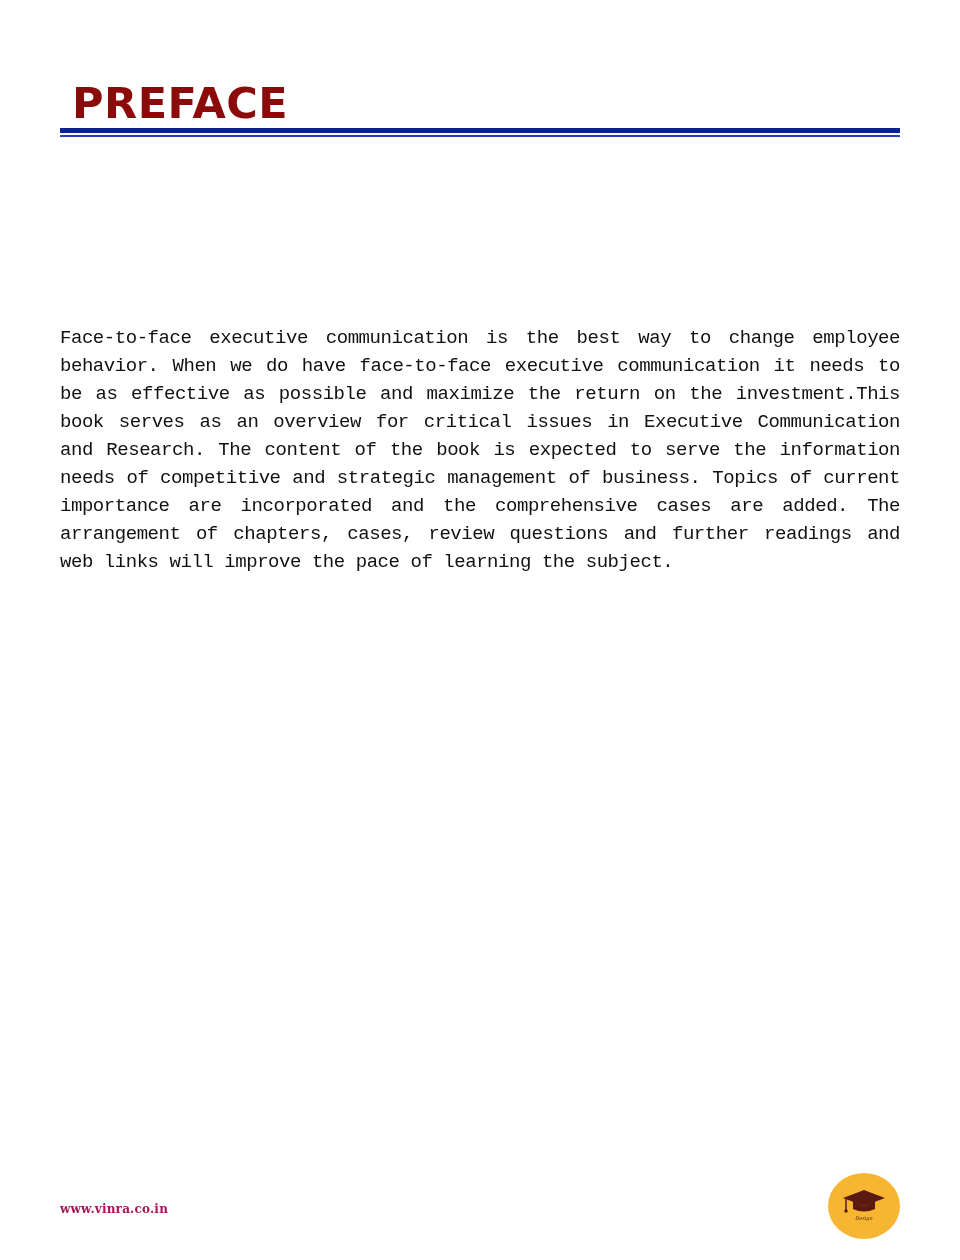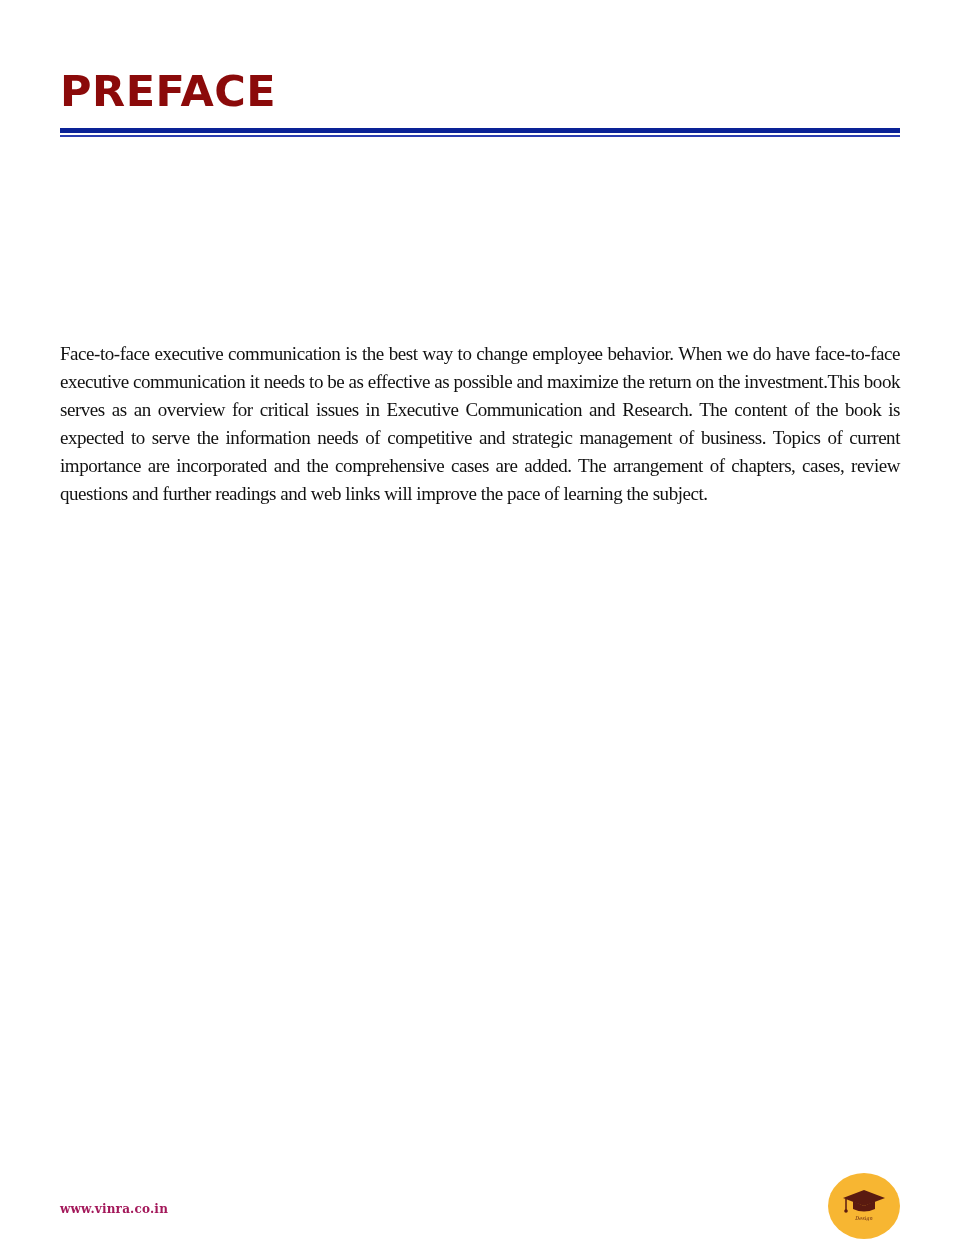--- a/index.html
+++ b/index.html
@@ -17,21 +17,21 @@
       position: absolute;
       left: 0; top: 0;
       width: 960px;
       height: 1260px;
       background: #ffffff;
     }
     .title {
       position: absolute;
       left: 60px;
       top: 64px;
-      margin: 0;
+      margin: 12px;
       font-family: "DejaVu Sans", sans-serif;
       font-weight: bold;
       font-size: 43px;
       letter-spacing: 0.5px;
       color: #8b0a0a;
       line-height: 54px;
     }
     .rule {
       position: absolute;
       left: 60px;
@@ -43,24 +43,24 @@
       background: #0a2296;
     }
     .rule-thin {
       top: 135px;
       height: 2px;
       background: #2b3eb0;
     }
     .body-text {
       position: absolute;
       left: 60px;
-      top: 340px;
+      top: 324px;
       width: 840px;
       margin: 0;
-      font-family: Liberation Serif, serif;
+      font-family: Liberation Mono, monospace;
       font-size: 19px;
       line-height: 28px;
       color: #111111;
       text-align: justify;
       letter-spacing: -0.45px;
       word-spacing: 0px;
     }
     .footer-link {
       position: absolute;
       left: 60px;

